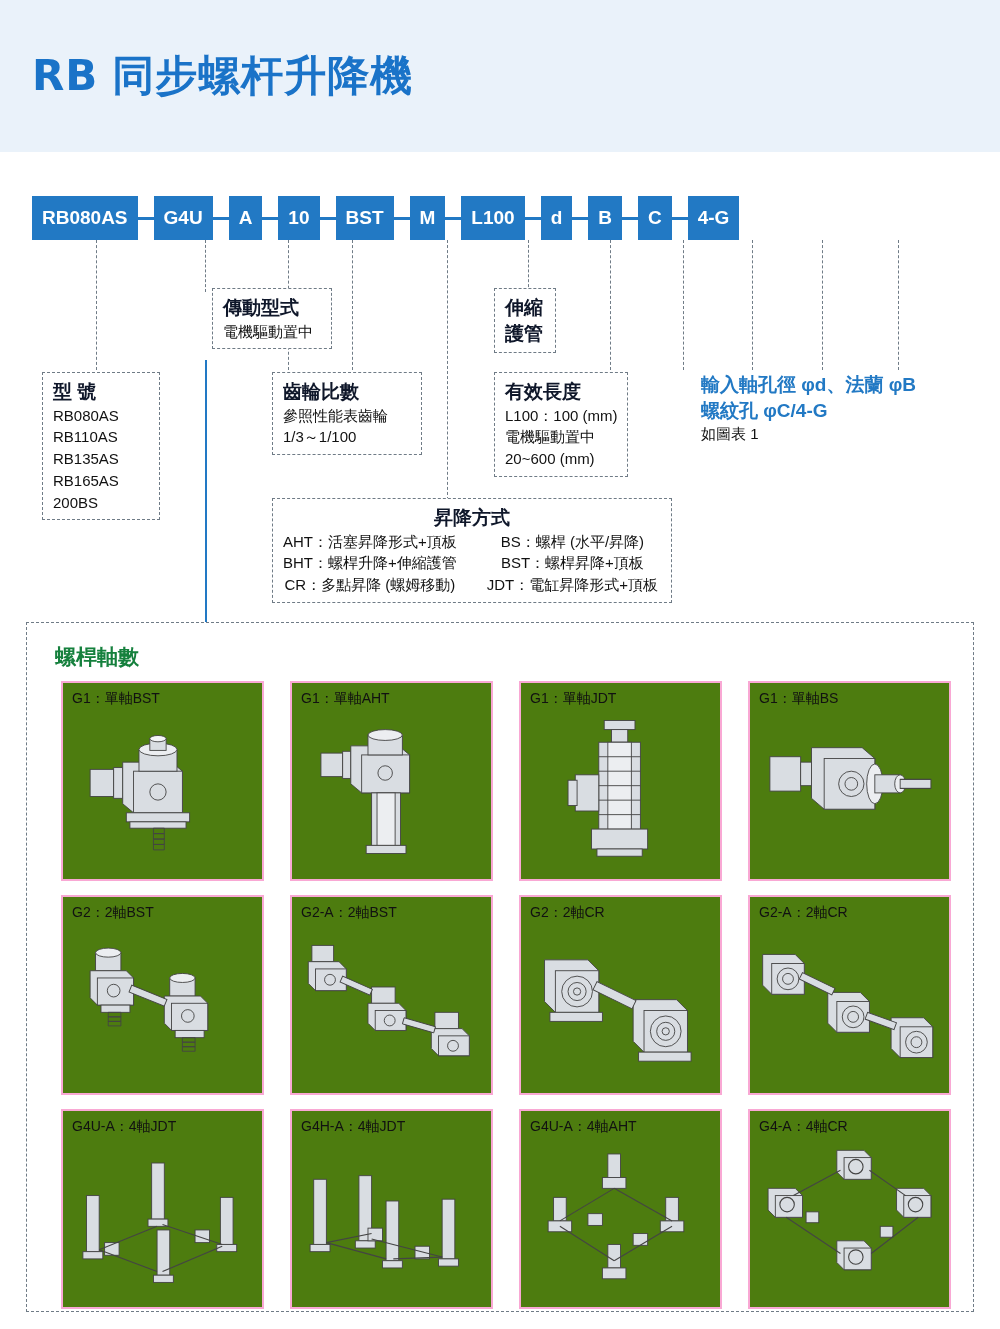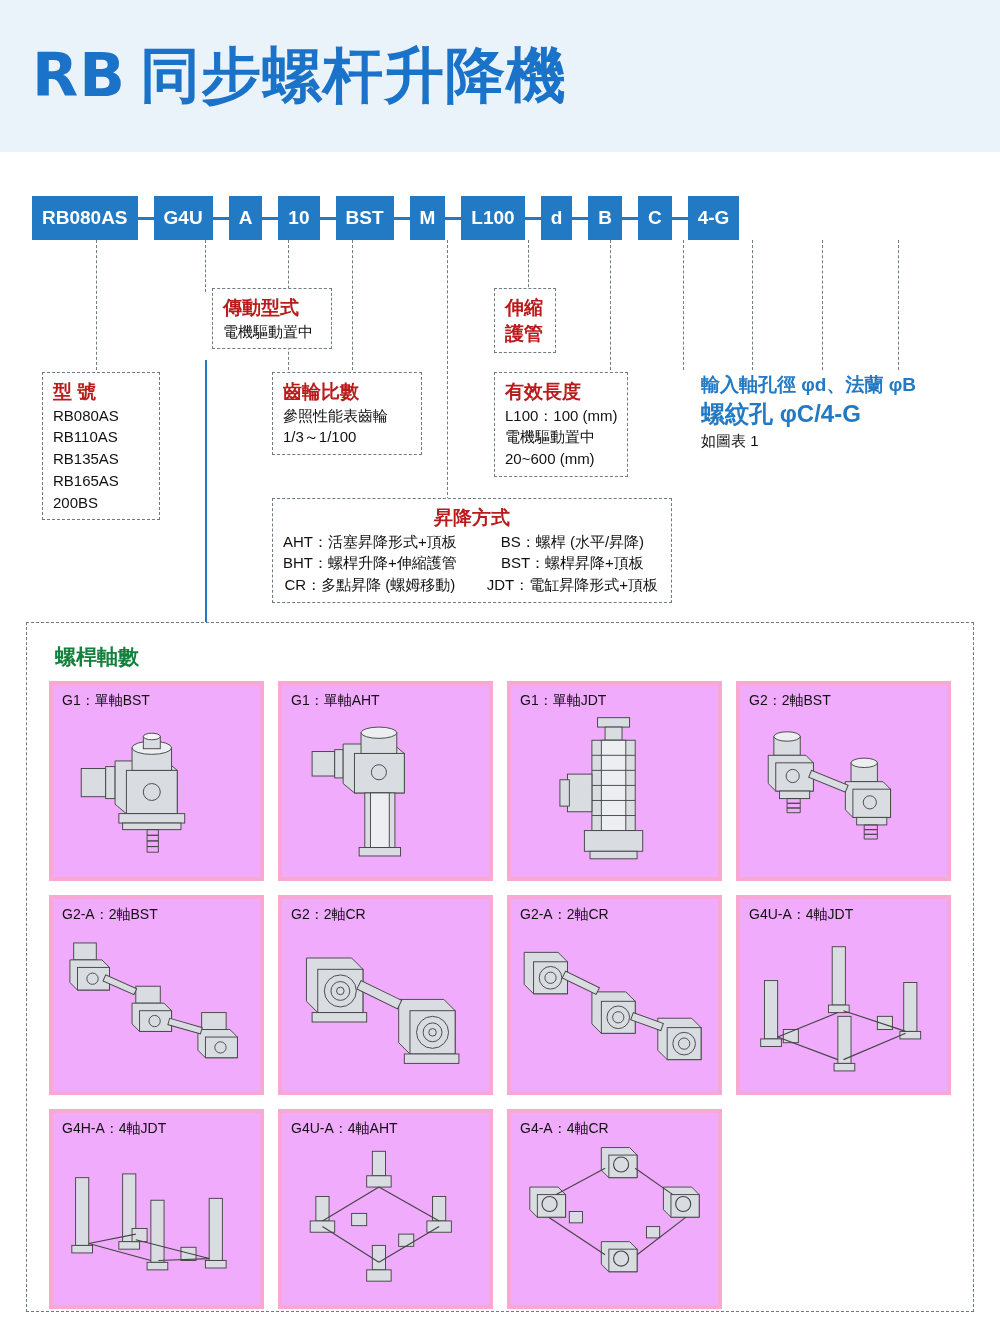--- a/index.html
+++ b/index.html
@@ -16,21 +16,21 @@
 
   
   .header {
     height: 152px;
     background: #eaf2fa;
     display: flex;
     align-items: center;
     padding-left: 32px;
   }
   .header .title {
-    font-size: 60px;
+    font-size: 42px;
     font-weight: bold;
     color: #1a73c8;
     letter-spacing: 1px;
     white-space: nowrap;
   }
   .header .title .rb {
     font-family: "DejaVu Sans", sans-serif;
     margin-right: 14px;
   }
 
@@ -75,21 +75,21 @@
   }
 
   
   .callout {
     position: absolute;
     border: 1px dashed #6f7b86;
     padding: 6px 10px;
     background: #fff;
   }
   .callout .ct {
-    color: #b91c1c;
+    color: #0f172a;
     font-weight: bold;
     font-size: 19px;
     line-height: 1.35;
     white-space: nowrap;
   }
   .callout .cl {
     font-size: 15px;
     line-height: 1.45;
     white-space: nowrap;
     color: #111;
@@ -118,24 +118,25 @@
     margin: 6px 0 10px 12px;
   }
   .grid {
     display: grid;
     grid-template-columns: repeat(4, 1fr);
     grid-template-rows: repeat(3, 200px);
     gap: 14px 14px;
     padding: 0 6px;
   }
   .cell {
-    border: 4px solid #f9a8d4;
-    background: #f0abfc;
+    border: 2px solid #f9a8d4;
+    background: #4d7c0f;
     position: relative;
     overflow: hidden;
+    margin-left: 12px;
   }
   .cell .lbl {
     position: absolute;
     top: 7px;
     left: 9px;
     font-size: 14px;
     color: #111;
     white-space: nowrap;
     z-index: 3;
   }
@@ -228,21 +229,21 @@
 
 <div class="callout" style="left:494px; top:372px; width:134px;">
   <div class="ct">有效長度</div>
   <div class="cl">L100：100 (mm)</div>
   <div class="cl">電機驅動置中</div>
   <div class="cl">20~600 (mm)</div>
 </div>
 
 <div class="plain-text" style="left:680px; top:372px;">
   <div class="ct" style="color:#2279c4;font-weight:bold;font-size:19px;line-height:1.35;">輸入軸孔徑 φd、法蘭 φB</div>
-  <div class="ct" style="color:#2279c4;font-weight:bold;font-size:24px;line-height:1.35;">螺紋孔 φC/4-G</div>
+  <div class="ct" style="color:#2279c4;font-weight:bold;font-size:19px;line-height:1.35;">螺紋孔 φC/4-G</div>
   <div class="cl">如圖表 1</div>
 </div>
 
 <div class="callout" style="left:272px; top:498px; width:400px;text-align:center;">
   <div class="ct">昇降方式</div>
   <div style="display:flex; gap:30px;">
     <div>
       <div class="cl">AHT：活塞昇降形式+頂板</div>
       <div class="cl">BHT：螺桿升降+伸縮護管</div>
       <div class="cl">CR：多點昇降 (螺姆移動)</div>
@@ -321,20 +322,42 @@
             <line x1="86" y1="46" x2="132" y2="46"></line>
             <line x1="86" y1="62" x2="132" y2="62"></line>
             <line x1="86" y1="78" x2="132" y2="78"></line>
             <line x1="86" y1="94" x2="132" y2="94"></line>
             <line x1="86" y1="110" x2="132" y2="110"></line>
           </g>
         </svg>
       </div>
     </div>
 
+    <div class="cell">
+      <div class="lbl">G1：單軸BS</div>
+      <div class="art">
+        <svg viewBox="0 0 220 170">
+          <g fill="#d9dde2" stroke="#444" stroke-width="1">
+            <rect x="22" y="46" width="34" height="38"></rect>
+            <rect x="56" y="52" width="12" height="26"></rect>
+            <polygon points="68,36 124,36 138,48 138,104 82,104 68,92"></polygon>
+            <rect x="82" y="48" width="56" height="56"></rect>
+            <ellipse cx="138" cy="76" rx="9" ry="22" fill="#eceef1"></ellipse>
+            <rect x="138" y="66" width="28" height="20"></rect>
+            <ellipse cx="166" cy="76" rx="6" ry="10" fill="#eceef1"></ellipse>
+            <rect x="166" y="71" width="34" height="10"></rect>
+          </g>
+          <g stroke="#444" stroke-width="1" fill="none">
+            <circle cx="112" cy="76" r="14"></circle>
+            <circle cx="112" cy="76" r="7"></circle>
+            <path d="M166 71 h34 M166 81 h34"></path>
+          </g>
+        </svg>
+      </div>
+    </div>
 
     <div class="cell">
       <div class="lbl">G2：2軸BST</div>
       <div class="art">
         <svg viewBox="0 0 220 170">
           <g fill="#d9dde2" stroke="#444" stroke-width="1">
             <rect x="36" y="26" width="28" height="20"></rect>
             <ellipse cx="50" cy="26" rx="14" ry="5" fill="#eceef1"></ellipse>
             <polygon points="30,46 70,46 78,54 78,84 38,84 30,76"></polygon>
             <rect x="38" y="54" width="40" height="30"></rect>

